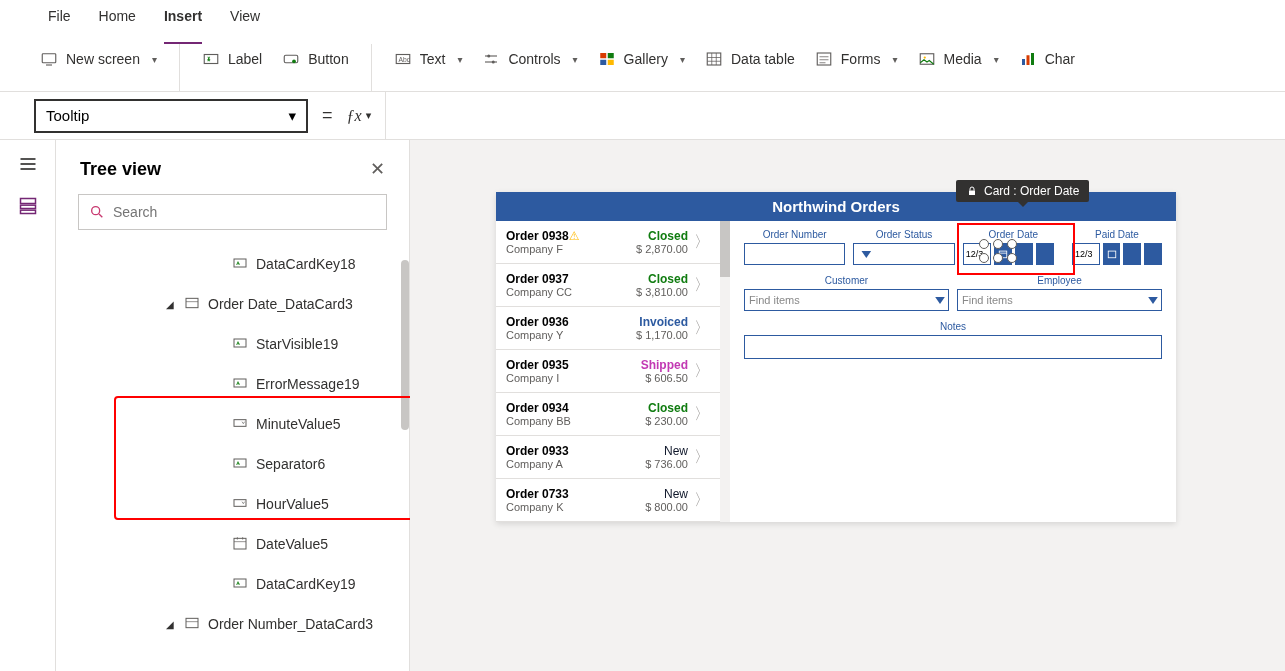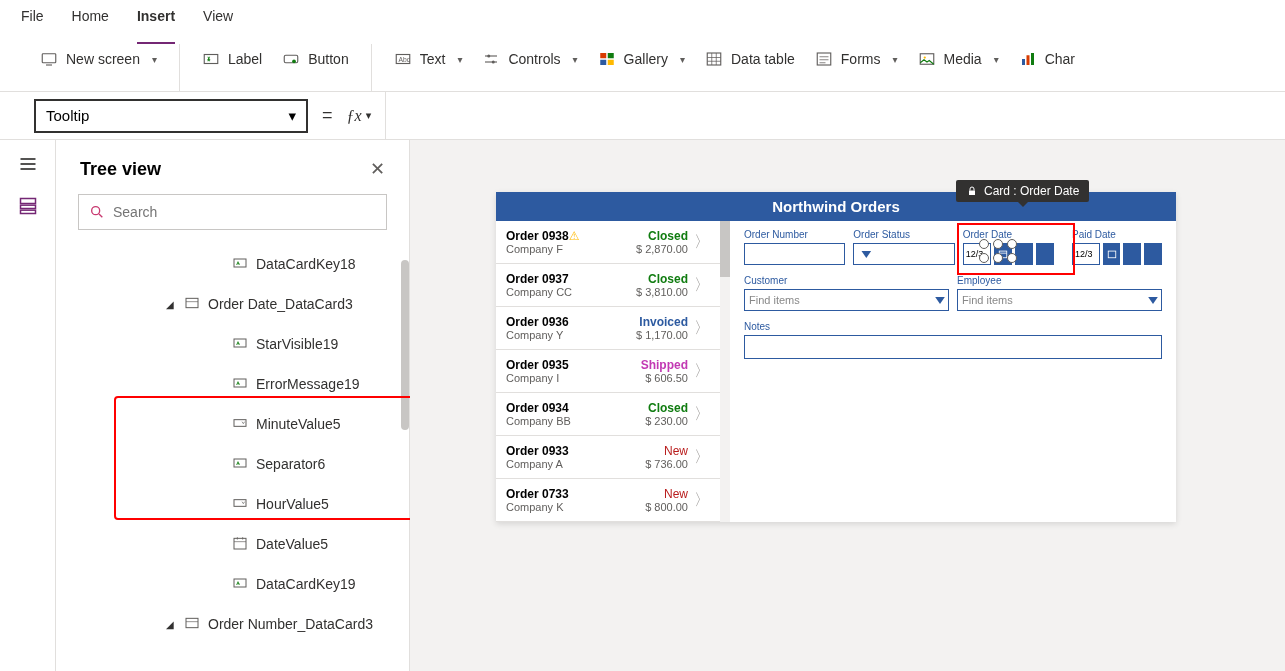--- a/index.html
+++ b/index.html
@@ -1,18 +1,18 @@
 <!DOCTYPE html>
 <html><head>
 <meta charset="utf-8">
 <style>
 * { box-sizing: border-box; margin: 0; padding: 0; font-family: "Segoe UI", Arial, sans-serif; }
 body { background: #fff; width: 1285px; height: 671px; overflow: hidden; position: relative; }
 
-.menubar { display: flex; gap: 28px; padding: 8px 21px 0; height: 44px; }
+.menubar { display: flex; gap: 28px; padding: 8px 48px 0; height: 44px; }
 .menubar .tab { font-size: 14px; color: #323130; cursor: pointer; padding-bottom: 10px; }
 .menubar .tab.active { font-weight: 600; border-bottom: 2px solid #742774; }
 
 .ribbon { display: flex; align-items: flex-start; height: 48px; border-bottom: 1px solid #e1dfdd; padding: 0 34px; gap: 8px; }
 .ribbon .group-sep { width: 1px; height: 48px; background: #e1dfdd; margin: 0 8px; }
 .ribbon .btn { display: flex; align-items: center; gap: 8px; font-size: 14px; color: #323130; padding: 6px 6px; cursor: pointer; }
 .ribbon .btn svg { flex-shrink: 0; }
 .caret-down { font-size: 10px; color: #605e5c; margin-left: 4px; }
 
 .formulabar { display: flex; align-items: center; height: 48px; border-bottom: 1px solid #e1dfdd; padding: 0 34px; gap: 14px; }
@@ -48,27 +48,27 @@
 .app-title { background: #2d5aa0; color: #fff; text-align: center; font-weight: 600; padding: 6px 0; font-size: 15px; }
 .app-body { display: flex; }
 .orders-list { width: 224px; }
 .order-row { display: flex; border-bottom: 1px solid #e1dfdd; padding: 8px 10px; align-items: center; cursor: pointer; }
 .order-info { flex: 1; }
 .order-info .top { display: flex; justify-content: space-between; font-size: 12px; }
 .order-info .bot { display: flex; justify-content: space-between; font-size: 11px; color: #605e5c; }
 .status-Closed { color: #107c10; font-weight: 600; }
 .status-Invoiced { color: #2d5aa0; font-weight: 600; }
 .status-Shipped { color: #c239b3; font-weight: 600; }
-.status-New { color: #b91c1c; }
+.status-New { color: #0f172a; }
 .chev { color: #a19f9d; margin-left: 6px; }
 .orders-scroll-track { width: 10px; background: #f3f2f1; position: relative; }
 .orders-scroll-thumb { position: absolute; top: 0; width: 10px; height: 56px; background: #c8c6c4; }
 
 .detail-form { flex: 1; padding: 8px 14px; position: relative; }
-.field-row { display: flex; gap: 8px; margin-bottom: 10px; }
+.field-row { display: flex; gap: 8px; margin-bottom: 10px; text-align: center; }
 .field { flex: 1; }
 .field label { display: block; font-size: 10px; color: #2d5aa0; margin-bottom: 3px; }
 .field .inp { border: 1px solid #2d5aa0; height: 22px; font-size: 11px; padding: 0 4px; display: flex; align-items: center; justify-content: space-between; width: 100%; }
 .field .inp.dd::after { content: ""; width: 16px; height: 20px; background: #2d5aa0; margin-right: -4px; clip-path: polygon(50% 70%, 20% 35%, 80% 35%); }
 .date-combo { display: flex; gap: 3px; }
 .date-combo .d1 { border: 1px solid #2d5aa0; height: 22px; width: 28px; font-size: 9px; display: flex; align-items: center; padding: 0 2px; }
 .date-combo .d2 { background: #2d5aa0; width: 18px; height: 22px; display: flex; align-items: center; justify-content: center; }
 .date-combo .d3 { background: #2d5aa0; width: 18px; height: 22px; }
 .notes-inp { border: 1px solid #2d5aa0; height: 24px; width: 100%; }
 

